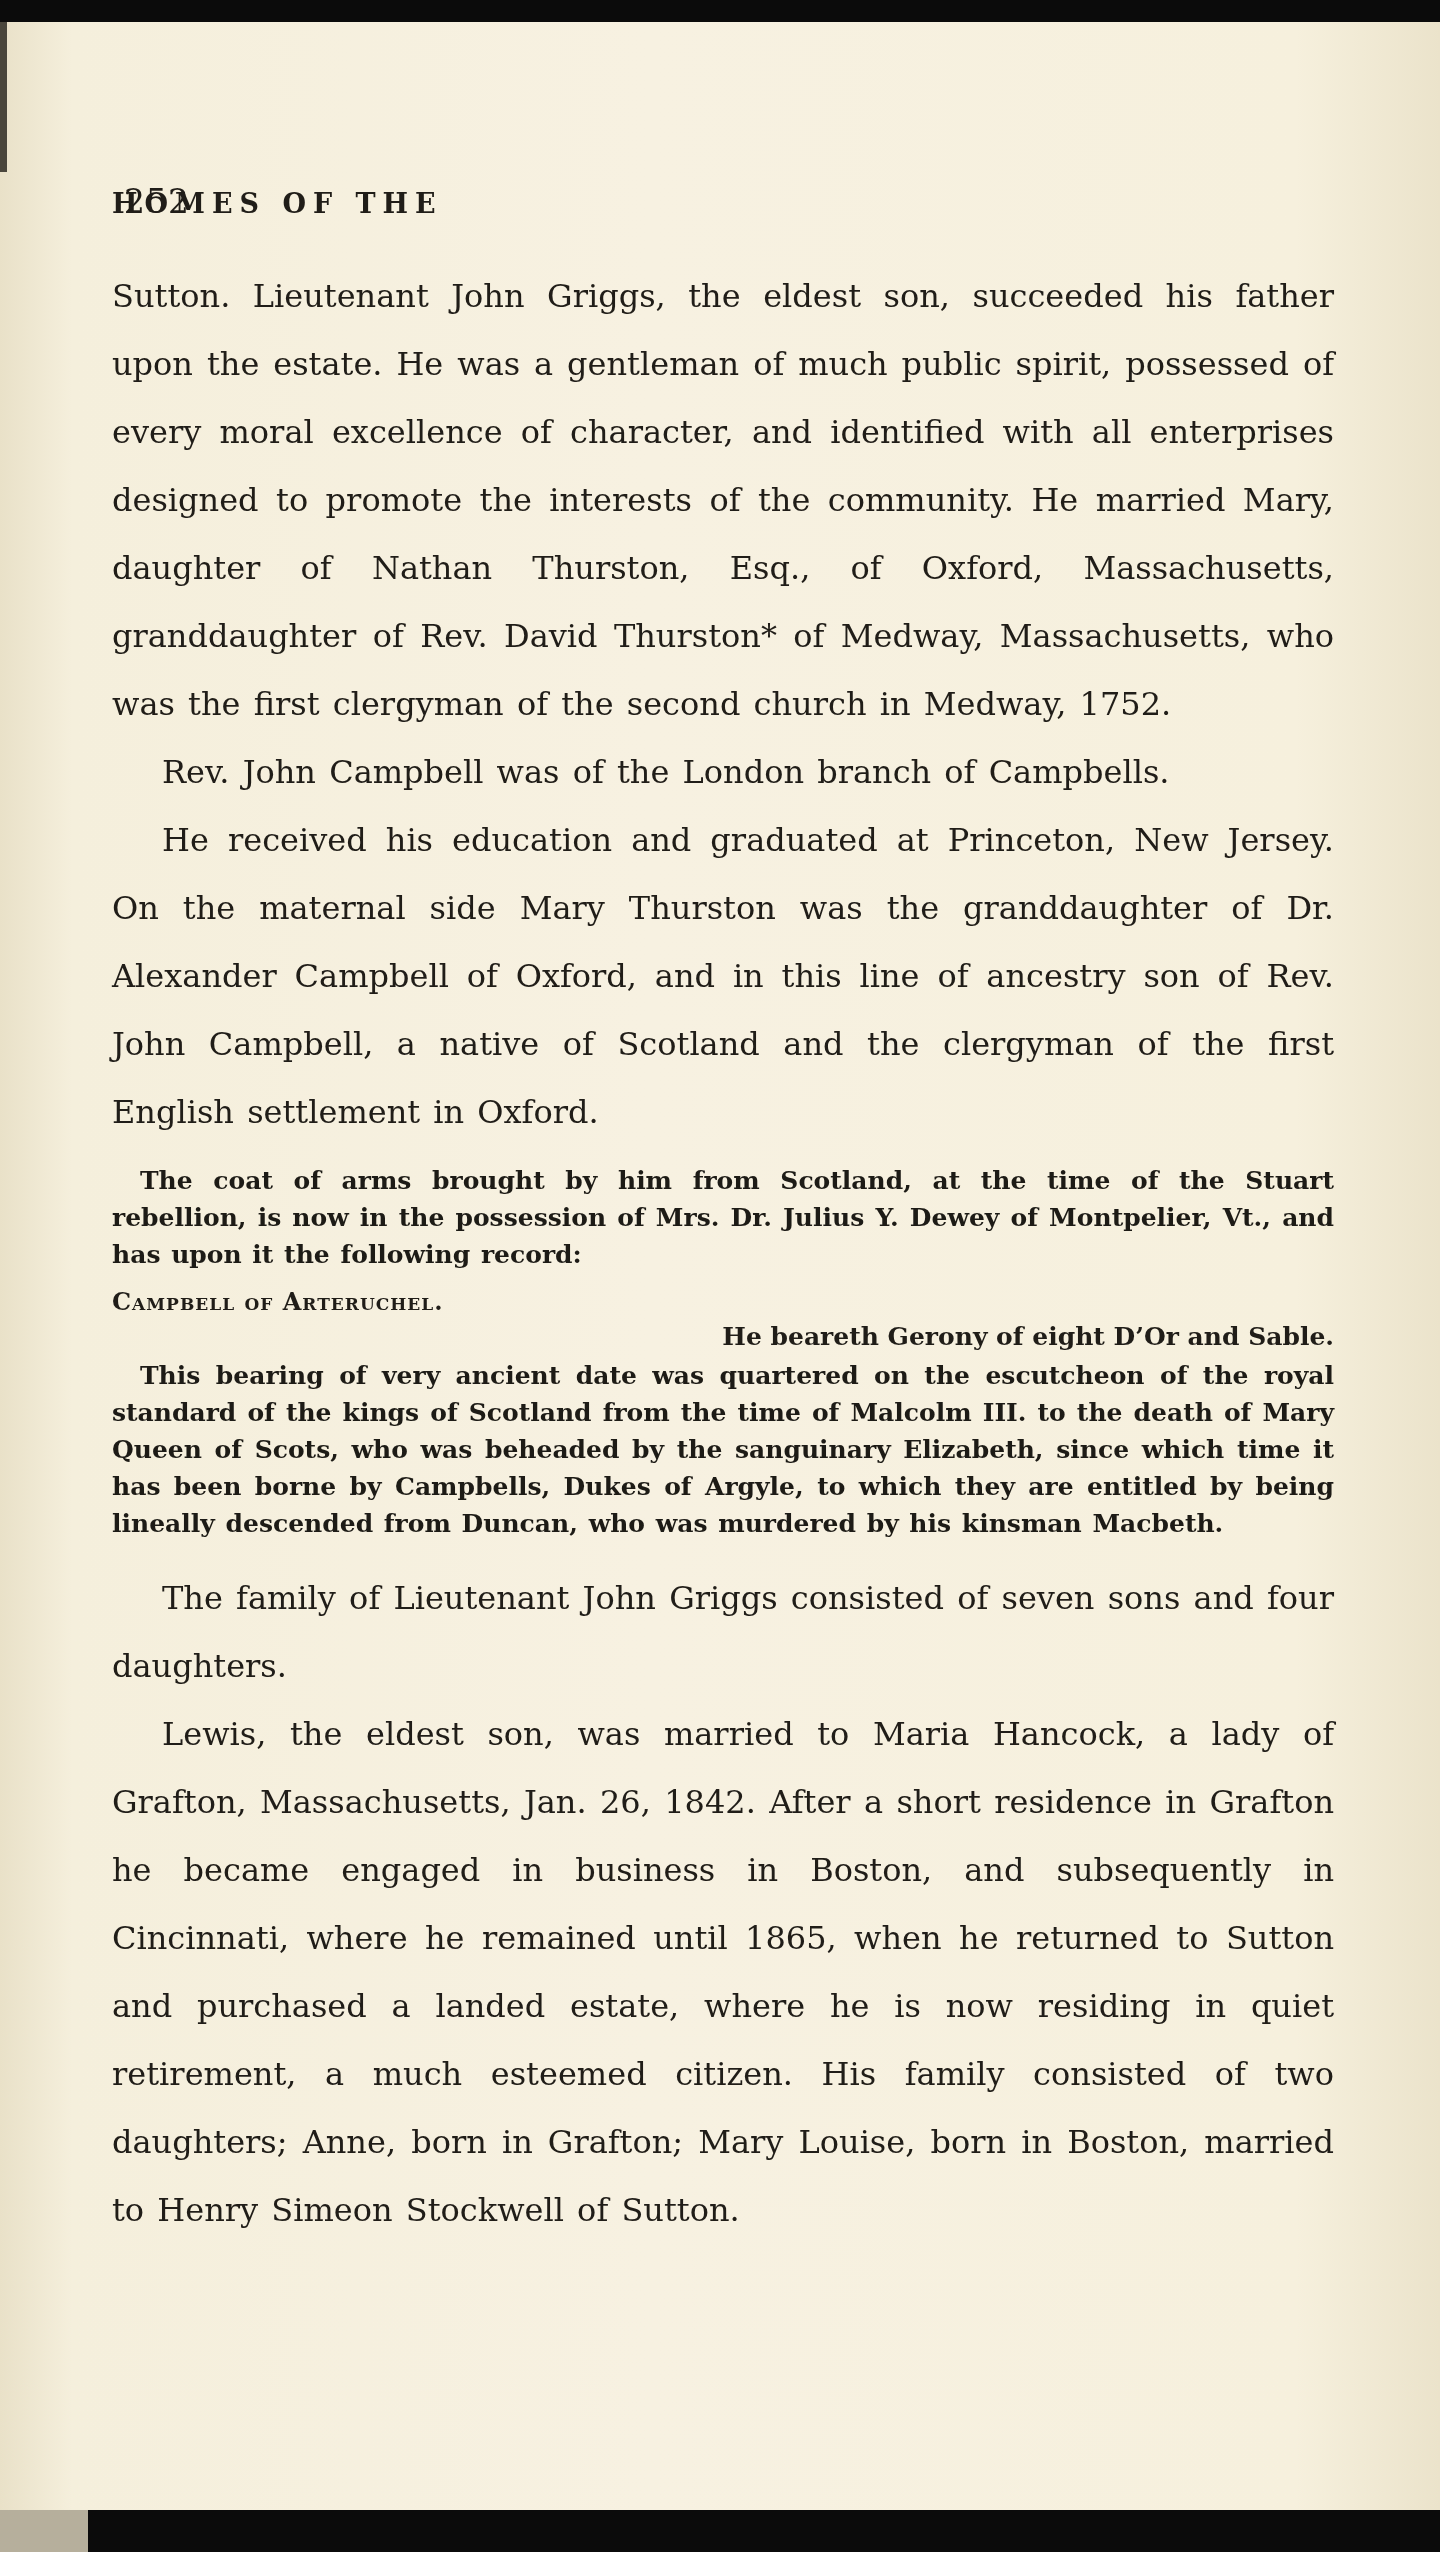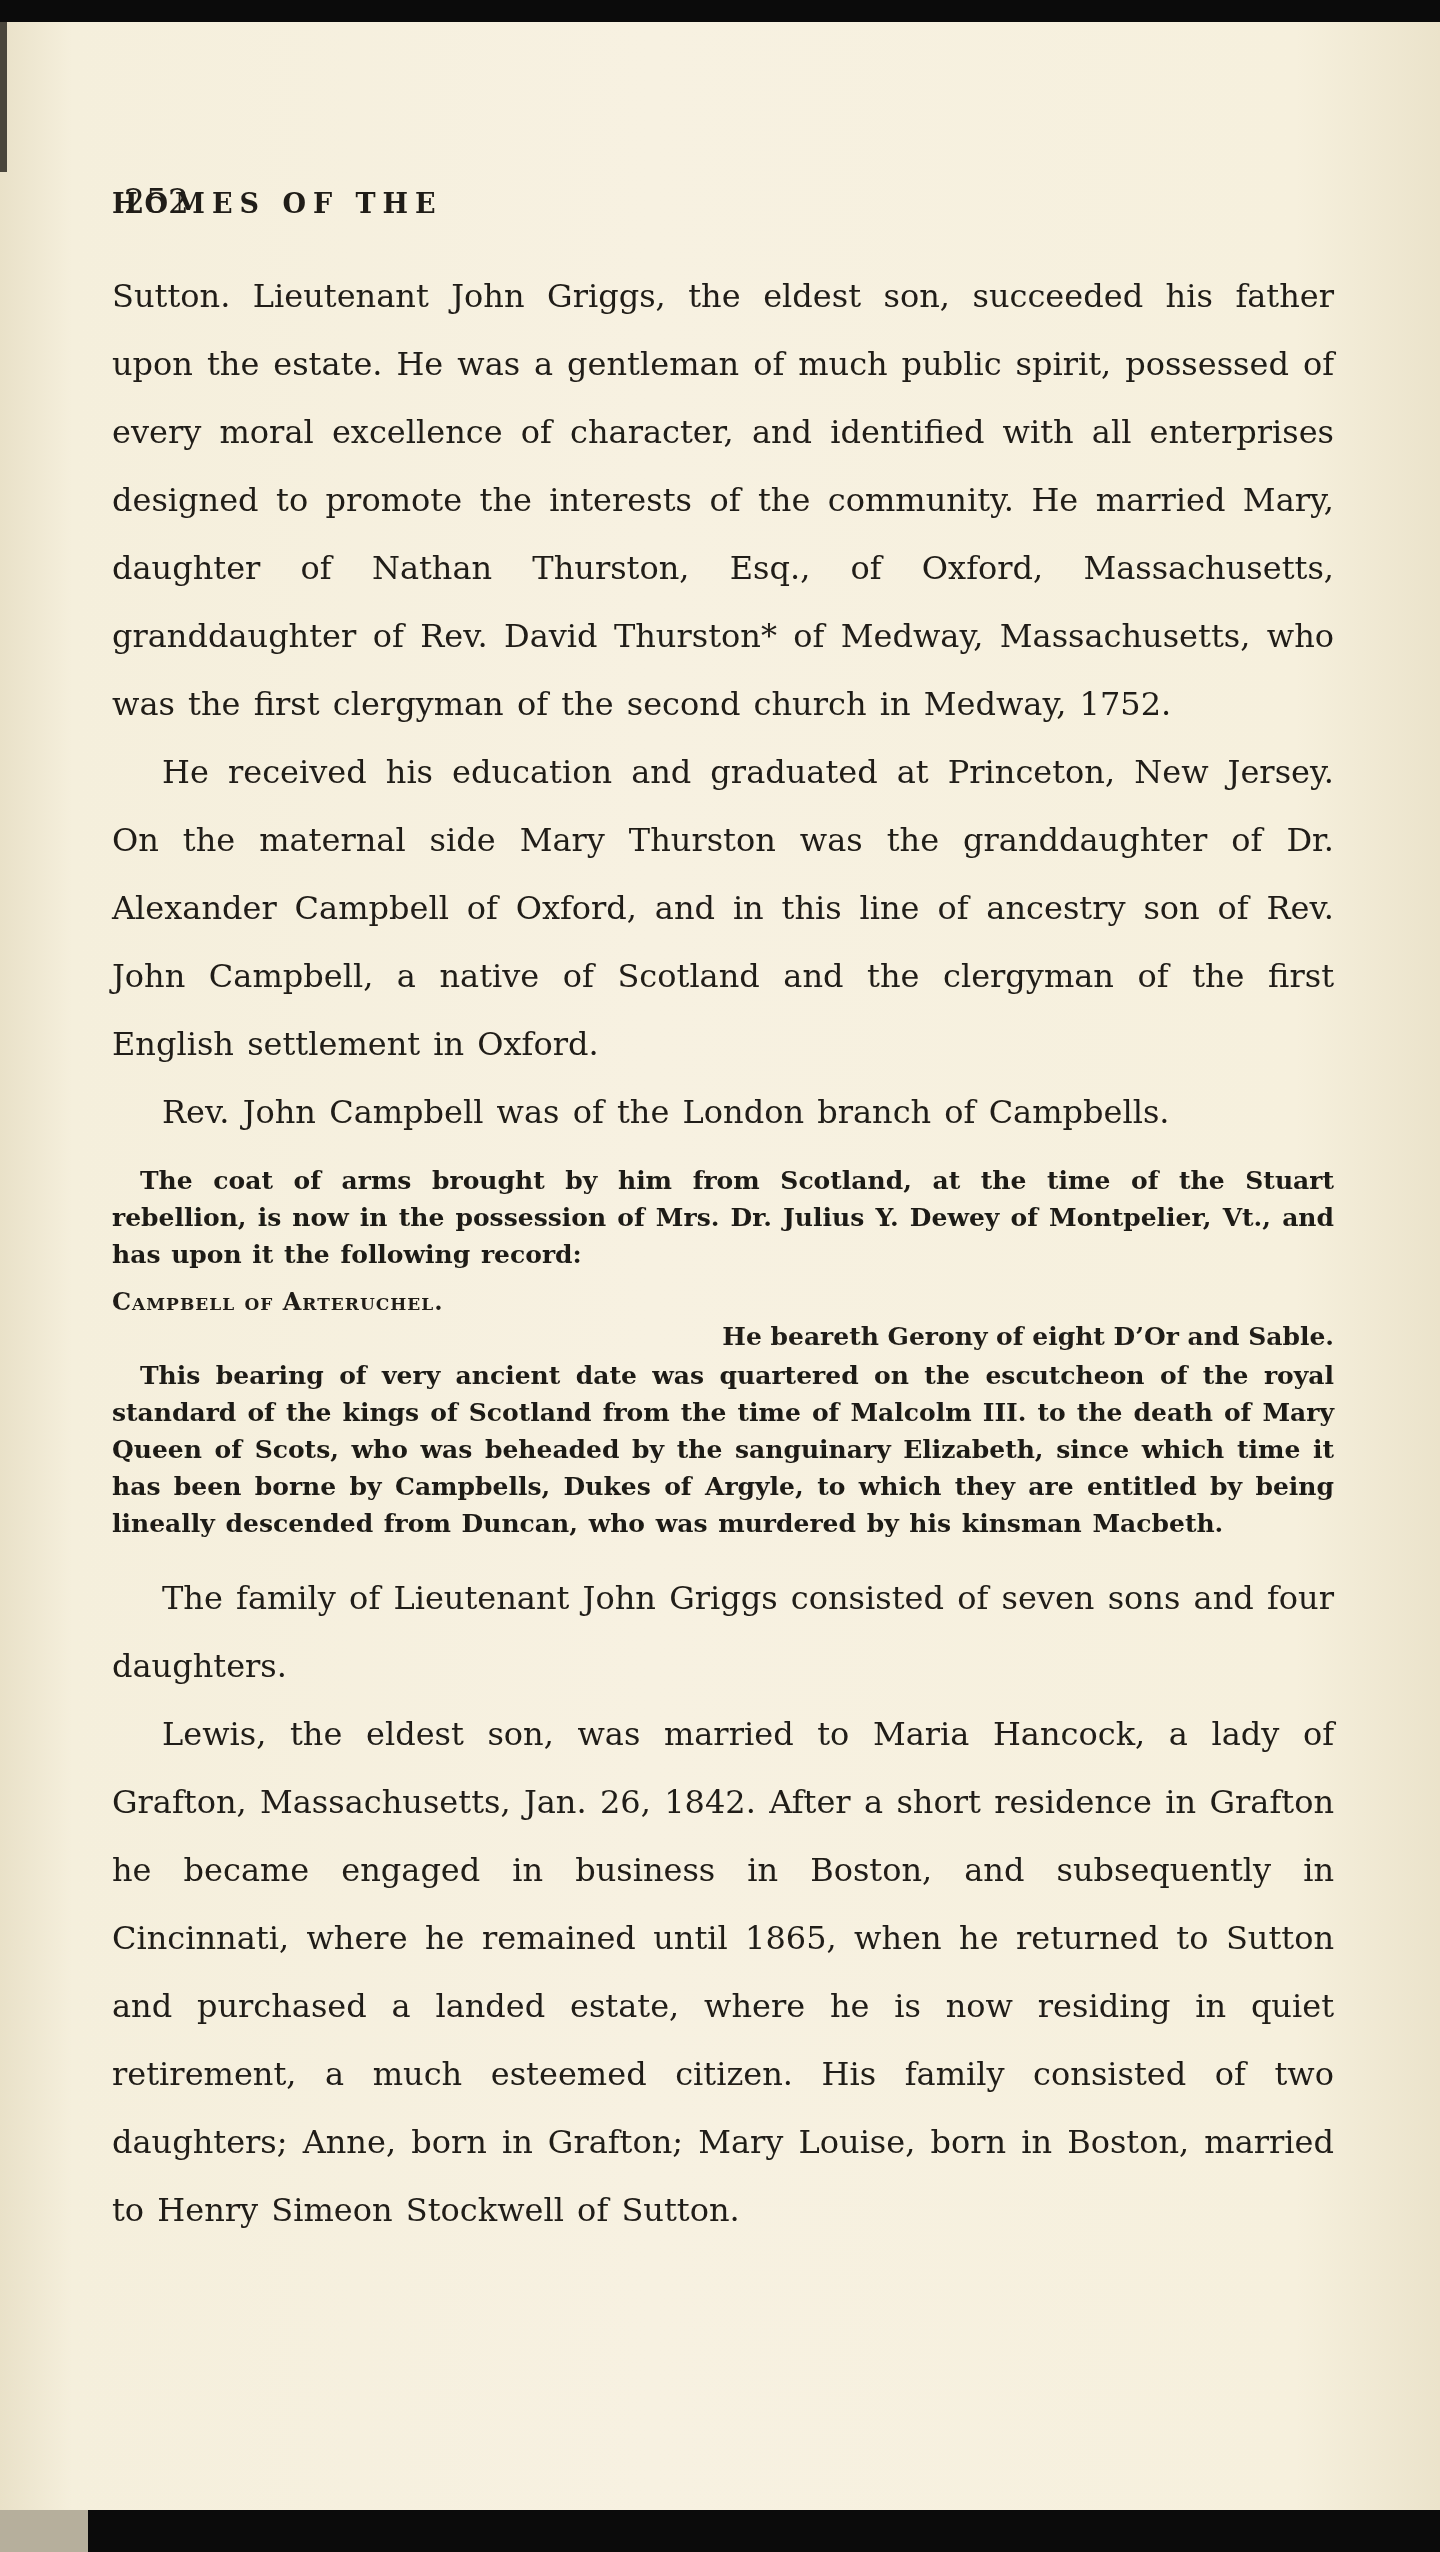--- a/index.html
+++ b/index.html
@@ -124,23 +124,23 @@
 
   <div class="content">
 
     <div class="header-row">
       <span class="page-number">252</span>
       <div class="running-header">HOMES OF THE</div>
     </div>
 
     <p class="para flush">Sutton.  Lieutenant John Griggs, the eldest son, succeeded his father upon the estate.  He was a gentleman of much public spirit, possessed of every moral excellence of character, and identified with all enterprises designed to promote the interests of the community.  He married Mary, daughter of Nathan Thurston, Esq., of Oxford, Massachusetts, granddaughter of Rev. David Thurston* of Medway, Massachusetts, who was the first clergyman of the second church in Medway, 1752.</p>
 
+    <p class="para">Rev. John Campbell was of the London branch of Campbells.</p>
+
     <p class="para">He received his education and graduated at Princeton, New Jersey.  On the maternal side Mary Thurston was the granddaughter of Dr. Alexander Campbell of Oxford, and in this line of ancestry son of Rev. John Campbell, a native of Scotland and the clergyman of the first English settlement in Oxford.</p>
-
-    <p class="para">Rev. John Campbell was of the London branch of Campbells.</p>
 
     <p class="note note-first">The coat of arms brought by him from Scotland, at the time of the Stuart rebellion, is now in the possession of Mrs. Dr. Julius Y. Dewey of Montpelier, Vt., and has upon it the following record:</p>
 
     <div class="section-heading">Campbell of Arteruchel.</div>
 
     <div class="beareth-line">He beareth Gerony of eight D’Or and Sable.</div>
 
     <p class="note">This bearing of very ancient date was quartered on the escutcheon of the royal standard of the kings of Scotland from the time of Malcolm III. to the death of Mary Queen of Scots, who was beheaded by the sanguinary Elizabeth, since which time it has been borne by Campbells, Dukes of Argyle, to which they are entitled by being lineally descended from Duncan, who was murdered by his kinsman Macbeth.</p>
 
     <p class="para after-notes">The family of Lieutenant John Griggs consisted of seven sons and four daughters.</p>

